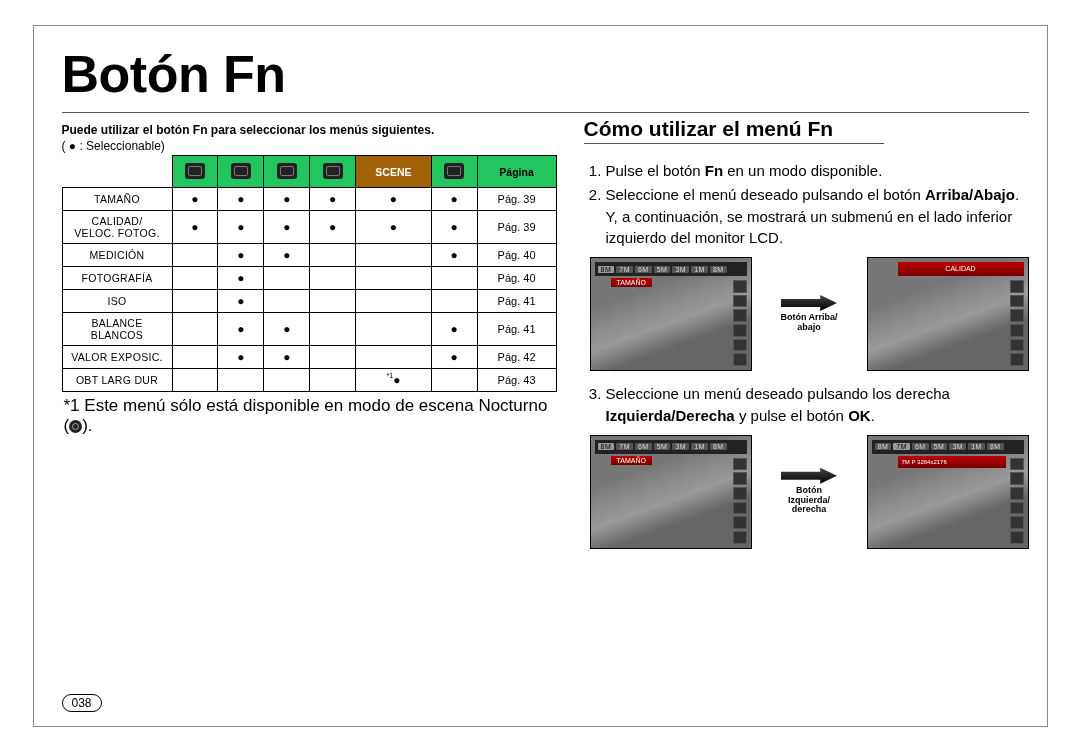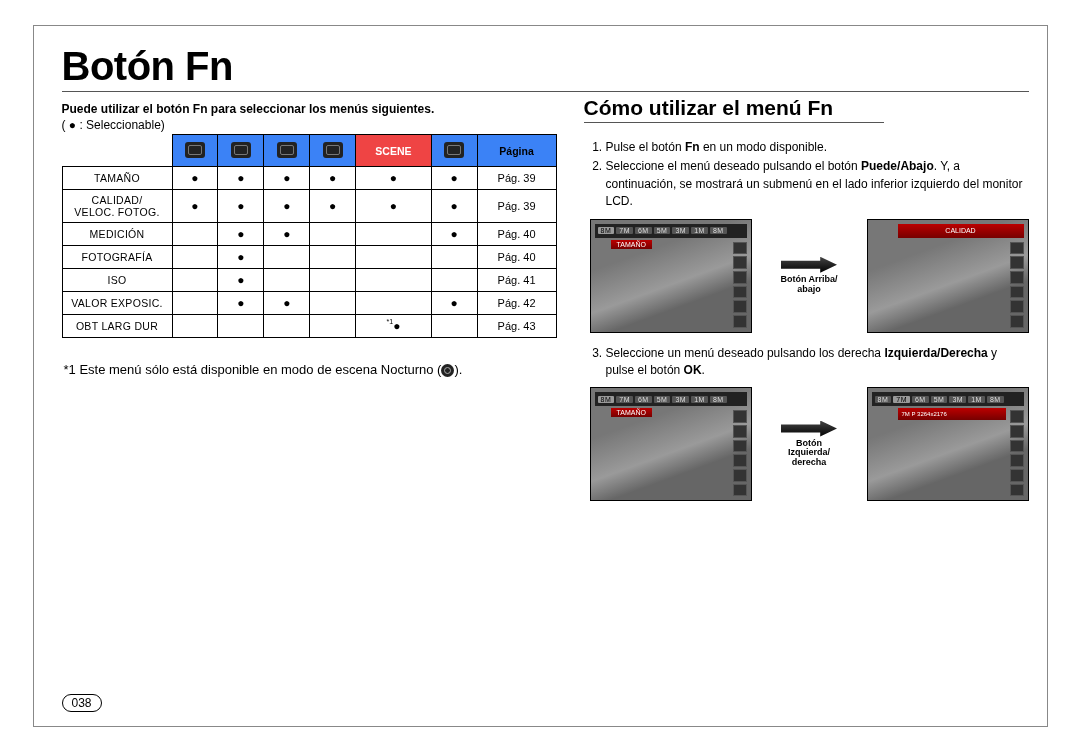--- a/index.html
+++ b/index.html
@@ -13,25 +13,25 @@
   }
   .page {
     width: 1015px;
     height: 702px;
     margin: 25px auto 0 auto;
     border: 1px solid #888;
     position: relative;
     padding: 18px 18px 0 28px;
   }
   .title {
-    font-size: 40px;
+    font-size: 52px;
     font-weight: bold;
     letter-spacing: -0.5px;
     border-bottom: 1px solid #555;
-    padding-bottom: 2px;
+    padding-bottom: 8px;
     margin-bottom: 4px;
   }
   .cols { display: flex; gap: 27px; }
   .left { width: 505px; }
   .right { flex: 1; }
   .intro {
     font-size: 12px;
     font-weight: bold;
     margin: 6px 0 0 0;
   }
@@ -45,62 +45,62 @@
     width: 100%;
     font-size: 11.5px;
   }
   table.fn th, table.fn td {
     border: 1px solid #000;
     padding: 4px 2px;
     text-align: center;
     vertical-align: middle;
   }
   table.fn td:first-child { width: 110px; font-size: 10.5px; letter-spacing: 0.3px;}
-  table.fn th { background: #3b82f6; height: 32px; font-size: 10.5px;}
-  table.fn th.dark { background: #ef4444; color: #fff; }
+  table.fn th { background: #22c55e; height: 32px; font-size: 10.5px;}
+  table.fn th.dark { background: #a16207; color: #fff; }
   table.fn th.corner { background: #fff; border-top: none; border-left: none;}
   table.fn td.page-col { font-size: 11px; }
   .icon-box {
     display: inline-block;
     width: 20px; height: 16px;
     background: #222;
     border-radius: 3px;
     position: relative;
   }
   .icon-box::after{
     content:"";
     position:absolute; inset:3px;
     border:1px solid #777;
     border-radius:2px;
   }
   .dot { font-size: 12px; }
   .footnote {
-    font-size: 13px;
-    margin: 24px 0 0 2px;
+    font-size: 17px;
+    margin: 4px 0 0 2px;
   }
   .footnote .circ{
     display:inline-block;
     width:13px;height:13px;
     background:#222;border-radius:50%;
     vertical-align:middle;
     position:relative;
   }
   .footnote .circ::after{
     content:"";position:absolute;inset:3px;
     border:1px solid #aaa;border-radius:50%;
   }
   .subhead {
     font-size: 21px;
     font-weight: bold;
     border-bottom: 1px solid #555;
     padding-bottom: 2px;
     margin: 0 0 16px 0;
     width: 300px;
   }
-  ol.steps { list-style: decimal; margin: 0 0 0 22px; font-size: 12px; line-height: 1.45;}
+  ol.steps { list-style: decimal; margin: 0 0 0 22px; font-size: 15px; line-height: 1.45;}
   ol.steps li { margin-bottom: 2px; }
   .b { font-weight: bold; }
   .screens { display:flex; align-items:center; margin: 8px 0 12px 6px;}
   .screen {
     width: 162px; height: 114px;
     background: #888 linear-gradient(160deg,#777 30%,#9a9a9a 55%,#666 70%);
     border: 1px solid #000;
     position: relative;
     flex-shrink:0;
   }
@@ -226,20 +226,31 @@
               <td>ISO</td>
               <td class="dot"></td>
               <td class="dot">●</td>
               <td class="dot"></td>
               <td class="dot"></td>
               <td class="dot"></td>
               <td class="dot"></td>
               <td class="page-col">Pág. 41</td>
             </tr>
         <tr>
+              <td style="white-space:pre-line">BALANCE
+BLANCOS</td>
+              <td class="dot"></td>
+              <td class="dot">●</td>
+              <td class="dot">●</td>
+              <td class="dot"></td>
+              <td class="dot"></td>
+              <td class="dot">●</td>
+              <td class="page-col">Pág. 41</td>
+            </tr>
+        <tr>
               <td>VALOR EXPOSIC.</td>
               <td class="dot"></td>
               <td class="dot">●</td>
               <td class="dot">●</td>
               <td class="dot"></td>
               <td class="dot"></td>
               <td class="dot">●</td>
               <td class="page-col">Pág. 42</td>
             </tr>
         <tr>
@@ -260,21 +271,21 @@
       </p>
     </div>
 
     <div class="right">
       <div class="subhead">Cómo utilizar el menú Fn</div>
       <ol class="steps">
         <li>
           <span>Pulse el botón </span><span class="b">Fn</span><span> en un modo disponible.</span>
         </li>
         <li>
-          <span>Seleccione el menú deseado pulsando el botón </span><span class="b">Puede/Abajo</span><span>. Y, a continuación, se mostrará un submenú en el lado inferior izquierdo del monitor LCD.</span>
+          <span>Seleccione el menú deseado pulsando el botón </span><span class="b">Arriba/Abajo</span><span>. Y, a continuación, se mostrará un submenú en el lado inferior izquierdo del monitor LCD.</span>
         </li>
       </ol>
 
       <div class="screens">
         <div class="screen">
           <div class="topbar">
             <span class="chip sel">8M</span>
             <span class="chip">7M</span>
             <span class="chip">6M</span>
             <span class="chip">5M</span>

